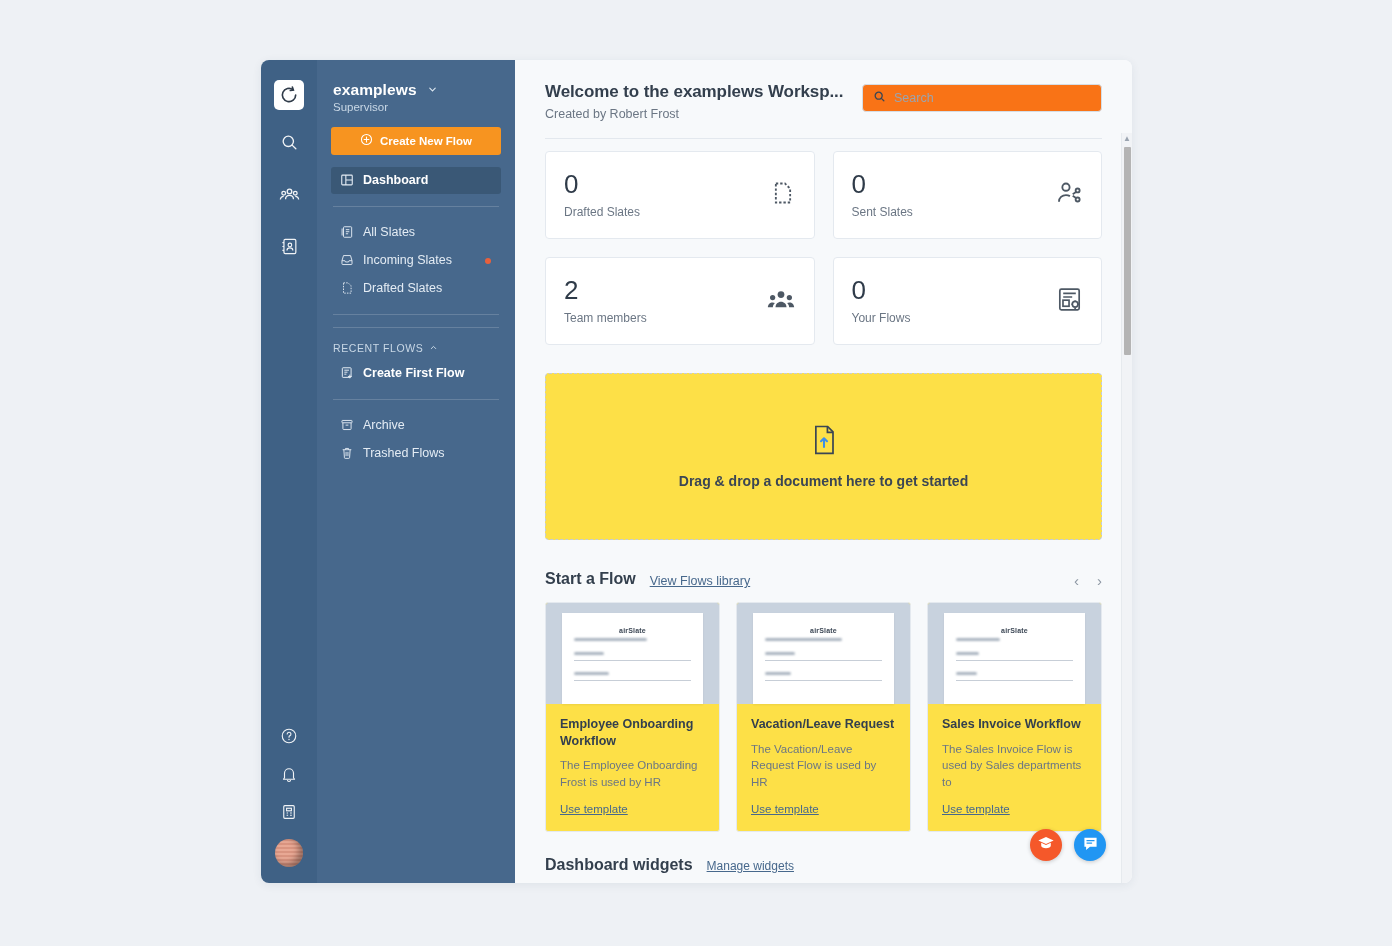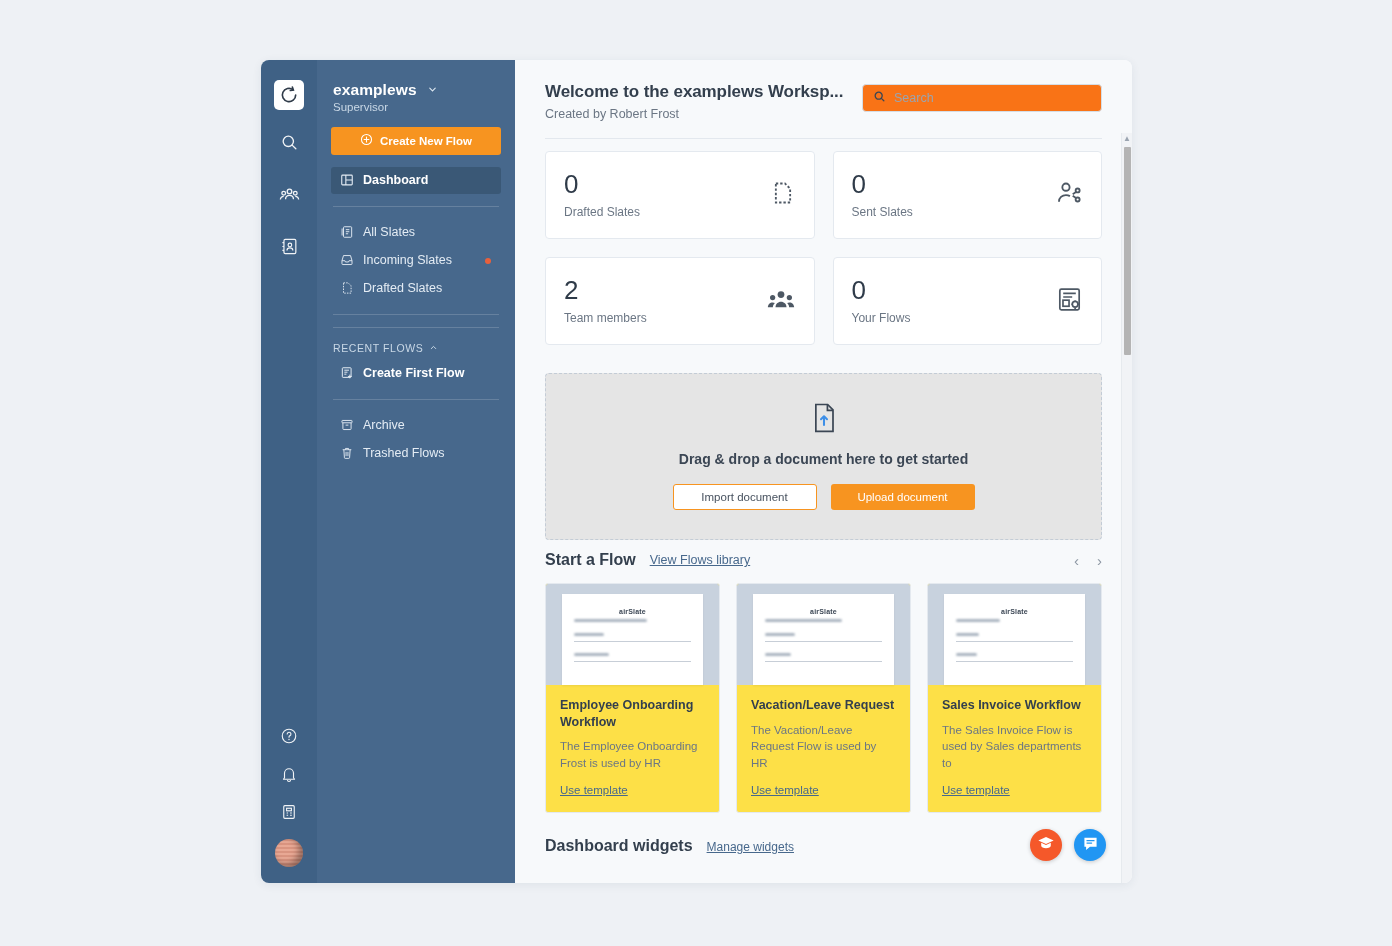--- a/index.html
+++ b/index.html
@@ -189,21 +189,21 @@
   .stat-label { font-size: 12px; color: #6b7684; margin-top: 8px; }
   .stat-icon { color: #2f3b49; opacity: .85; }
 
   .drop-zone {
     margin-top: 28px;
     border: 1px dashed #c3ccd6;
     border-radius: 4px;
     height: 167px;
     display: flex; flex-direction: column;
     align-items: center; justify-content: center;
-    background: #e5e5e5;
+    background: #fde047;
   }
   .drop-title {
     font-size: 14px; font-weight: bold; color: #3b4654;
     margin-top: 14px;
   }
   .drop-actions { display: flex; gap: 14px; margin-top: 17px; }
   .btn-outline {
     width: 144px; height: 26px;
     border: 1px solid #f79420; border-radius: 3px;
     background: #ffffff; color: #48525f;
@@ -212,22 +212,22 @@
   }
   .btn-solid {
     width: 144px; height: 26px;
     border: none; border-radius: 3px;
     background: #f79420; color: #ffffff;
     font-size: 11.5px; cursor: pointer;
     font-family: "Liberation Sans", sans-serif;
   }
 
   .section-head {
-    display: flex; align-items: center;
-    margin-top: 11px;
+    display: flex; align-items: flex-end;
+    margin-top: 30px;
   }
   .section-title { font-size: 16px; font-weight: bold; color: #333f4d; }
   .section-link {
     font-size: 12.5px; color: #47688c;
     text-decoration: underline; margin-left: 14px; cursor: pointer;
   }
   .arrows { margin-left: auto; display: flex; gap: 18px; color: #8d97a3; }
   .arrows span { cursor: pointer; font-size: 15px; line-height: 1; }
 
   .tpl-grid {
@@ -574,24 +574,20 @@
 
       <div class="drop-zone">
         <div>
           <svg width="26" height="30" viewBox="0 0 24 28" fill="none" stroke="#3b4654" stroke-width="1.6">
             <path d="M4.4 1.4h11l5 5v20h-16Z"></path>
             <path d="M15.2 1.6v5.2h5.2"></path>
             <path d="M12 20.6v-8M9.2 15.2 12 12.4l2.8 2.8" stroke="#3d8fe8" stroke-width="1.9" stroke-linecap="round" stroke-linejoin="round"></path>
           </svg>
         </div>
         <div class="drop-title">Drag &amp; drop a document here to get started</div>
-        <div class="drop-actions">
-          <button class="btn-outline">Import document</button>
-          <button class="btn-solid">Upload document</button>
-        </div>
       </div>
 
       <div class="section-head">
         <div class="section-title">Start a Flow</div>
         <div class="section-link">View Flows library</div>
         <div class="arrows">
           <span>‹</span>
           <span>›</span>
         </div>
       </div>

